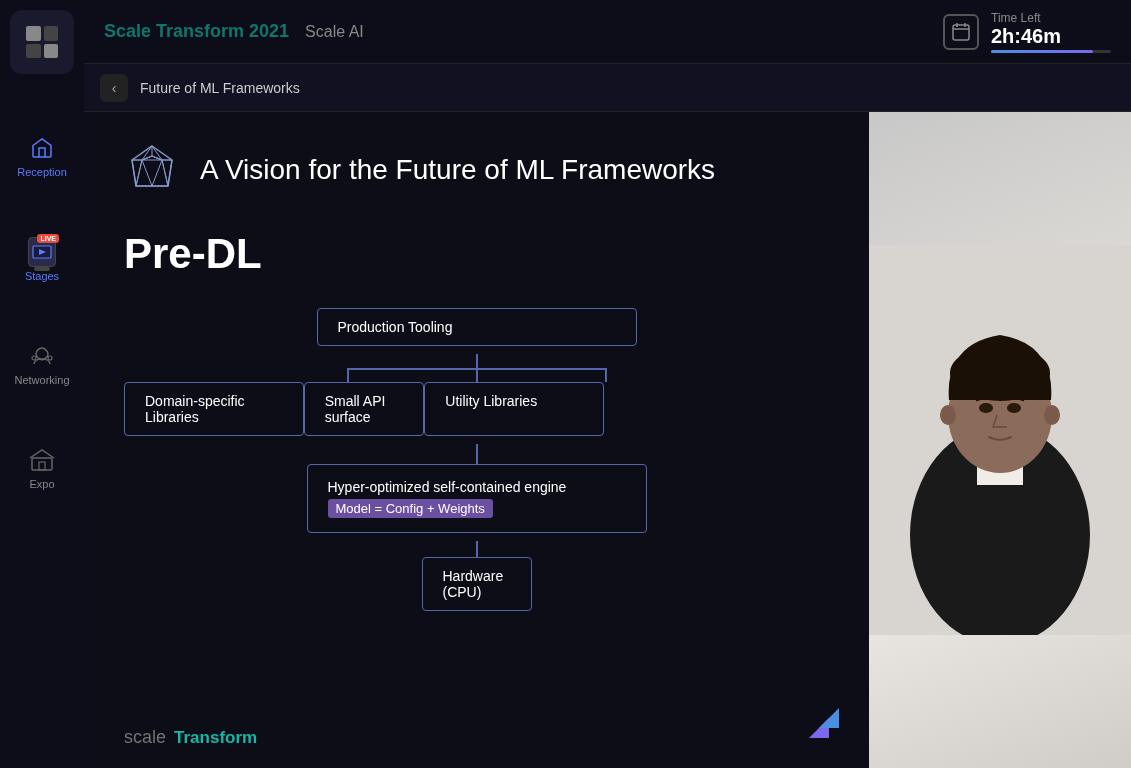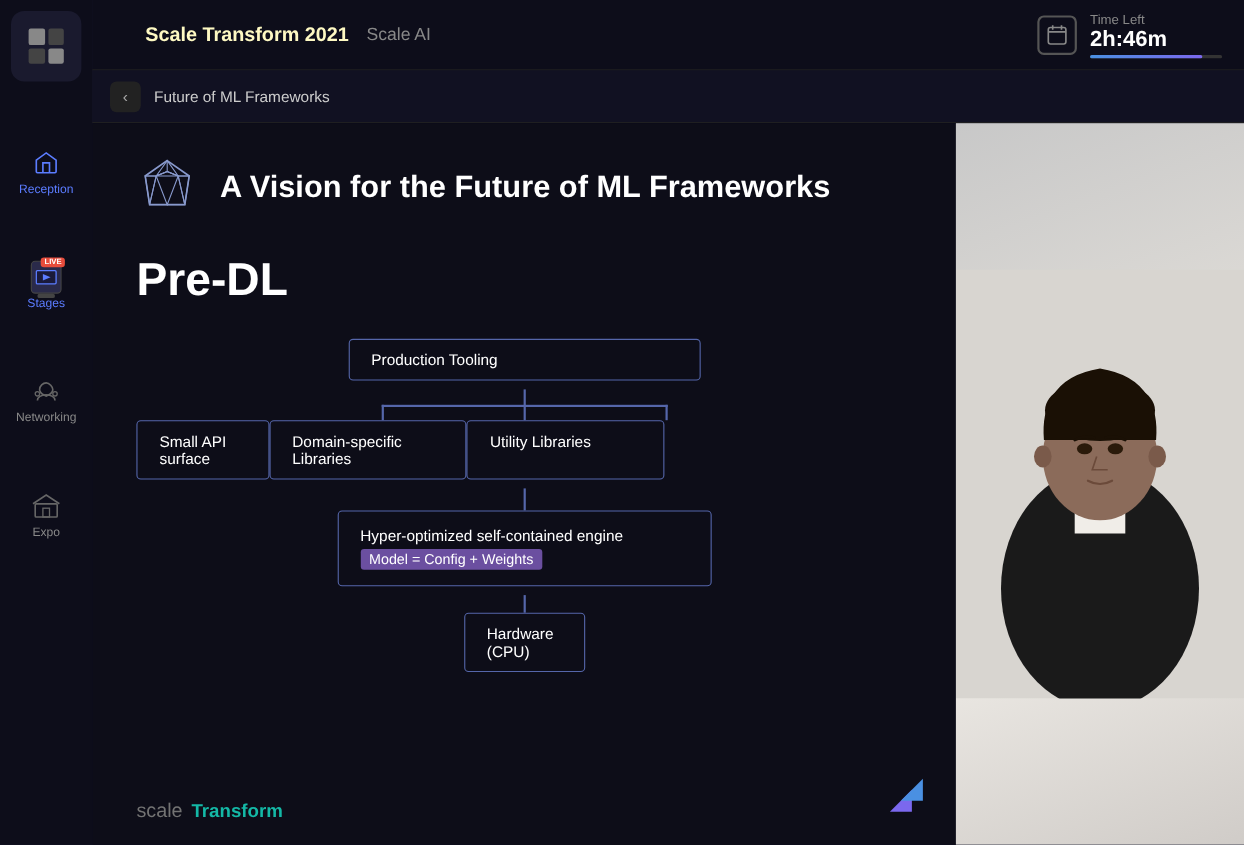--- a/index.html
+++ b/index.html
@@ -125,24 +125,23 @@
       height: 64px;
       background: #0d0d1a;
       display: flex;
       align-items: center;
       padding: 0 20px;
       gap: 16px;
       border-bottom: 1px solid #222;
     }
 
     .header-title {
-      color: #fef9c3;
+      color: #0f766e;
       font-size: 18px;
       font-weight: 600;
-      margin-left: 28px;
     }
 
     .header-subtitle {
       color: #888;
       font-size: 16px;
     }
 
     .header-spacer { flex: 1; }
 
     .timer-section {
@@ -249,21 +248,21 @@
     }
 
     .gem-icon {
       width: 56px;
       height: 56px;
     }
 
     .slide-title {
       color: white;
       font-size: 28px;
-      font-weight: 700;
+      font-weight: 400;
     }
 
     
     .pre-dl {
       color: white;
       font-size: 42px;
       font-weight: 700;
       margin-bottom: 30px;
       margin-top: 32px;
     }
@@ -469,25 +468,25 @@
         <div style="display:flex; justify-content:center; margin-bottom:0;">
           <div style="position:relative; width:460px; height:28px;">
             <div style="position:absolute; top:0; left:50%; width:2px; height:28px; background:#5566aa; transform:translateX(-50%);"></div>
             <div style="position:absolute; top:14px; left:100px; right:100px; height:2px; background:#5566aa;"></div>
             <div style="position:absolute; top:14px; left:100px; width:2px; height:14px; background:#5566aa;"></div>
             <div style="position:absolute; top:14px; right:100px; width:2px; height:14px; background:#5566aa;"></div>
           </div>
         </div>
 
         <div class="diagram-row" style="width:480px; justify-content:space-between; gap:0;">
+          <div class="diagram-box" style="width:196px;">
+            <span>Domain-specific Libraries</span>
+          </div>
           <div class="diagram-box" style="width:130px;">
             <span>Small API surface</span>
-          </div>
-          <div class="diagram-box" style="width:196px;">
-            <span>Domain-specific Libraries</span>
           </div>
           <div class="diagram-box" style="width:196px;">
             <span>Utility Libraries</span>
           </div>
         </div>
 
         <div style="display:flex; justify-content:center; margin-bottom:0;">
           <div style="position:relative; width:460px; height:20px;">
             <div style="position:absolute; top:0; left:50%; width:2px; height:20px; background:#5566aa; transform:translateX(-50%);"></div>
           </div>

